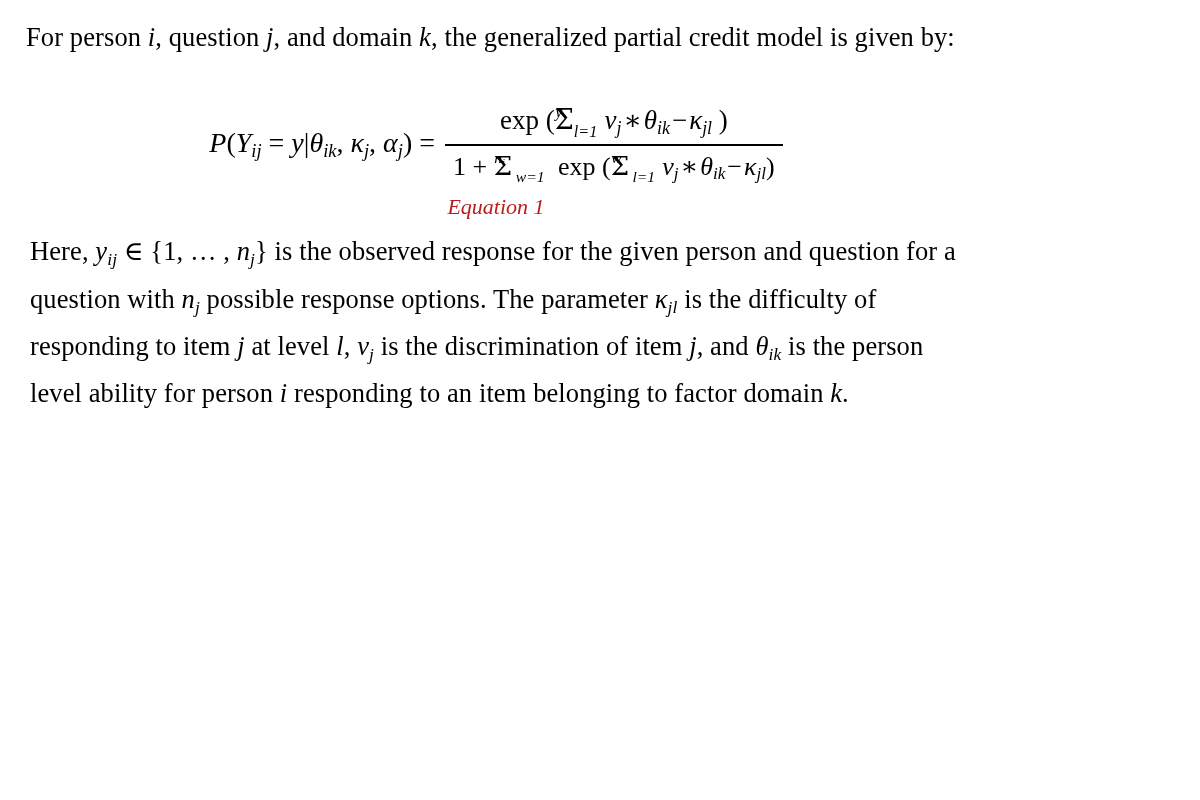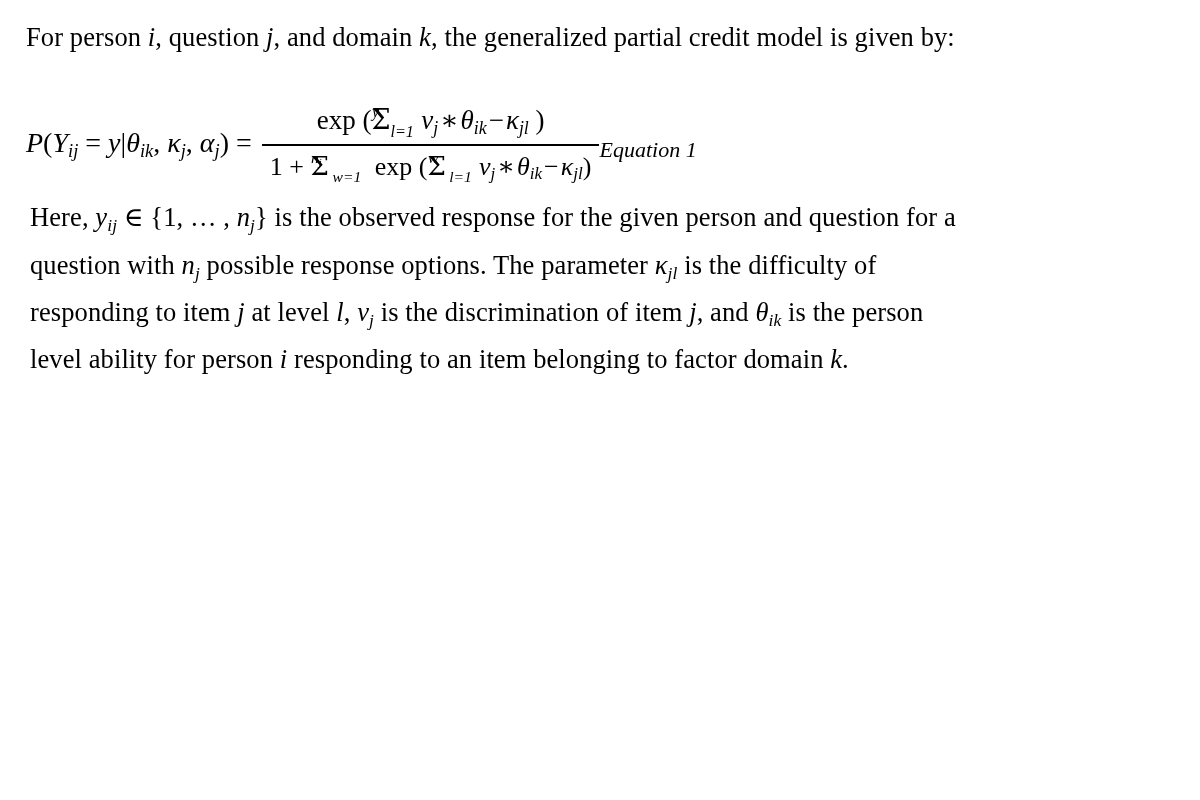--- a/index.html
+++ b/index.html
@@ -39,22 +39,23 @@
     font-size: 0.66em;
     vertical-align: -0.28em;
     font-style: italic;
   }
 
   
   .equation-block {
     margin-top: 42px;
     margin-bottom: 8px;
     display: flex;
-    flex-direction: row;
+    flex-direction: column;
     align-items: center;
+    gap: 8px;
   }
   .equation-row {
     display: flex;
     align-items: center;
     justify-content: center;
     font-size: 28px;
   }
   .lhs {
     white-space: nowrap;
     font-style: italic;
@@ -109,24 +110,23 @@
     vertical-align: 0.75em;
   }
   .op {
     font-style: normal;
     padding: 0 2px;
   }
   .roman {
     font-style: normal;
   }
   .eq-caption {
-    margin-top: 10px;
     font-style: italic;
     font-size: 22px;
-    color: #000000;
+    color: #b91c1c;
     text-align: center;
   }
 </style>
 </head>
 <body>
 
 <div class="page">
 
   <p class="para para-intro"><span>For person </span><span class="math-italic">i</span><span>, question </span><span class="math-italic">j</span><span>, and domain </span><span class="math-italic">k</span><span>, the generalized partial credit model is given by:</span></p>
 

